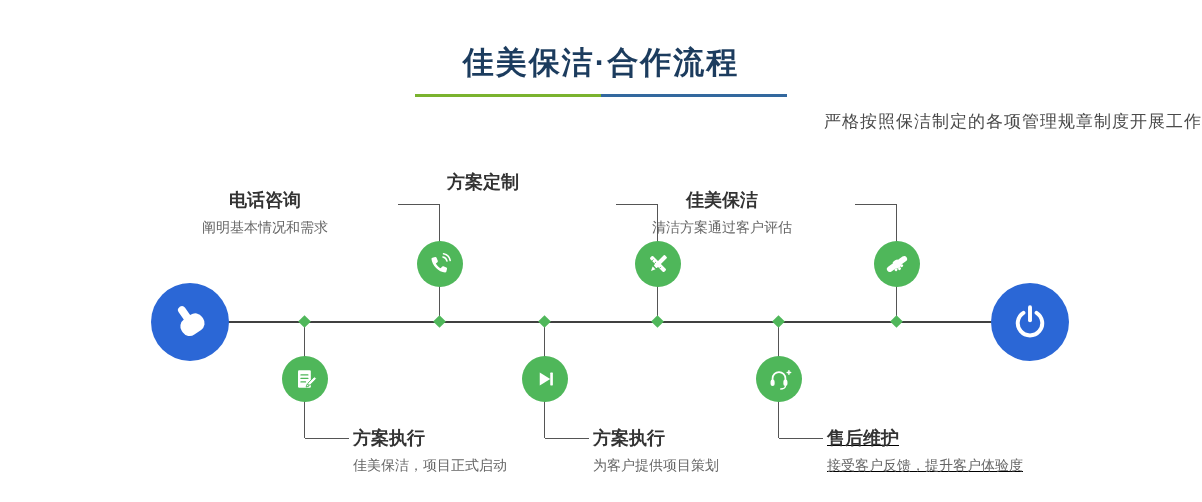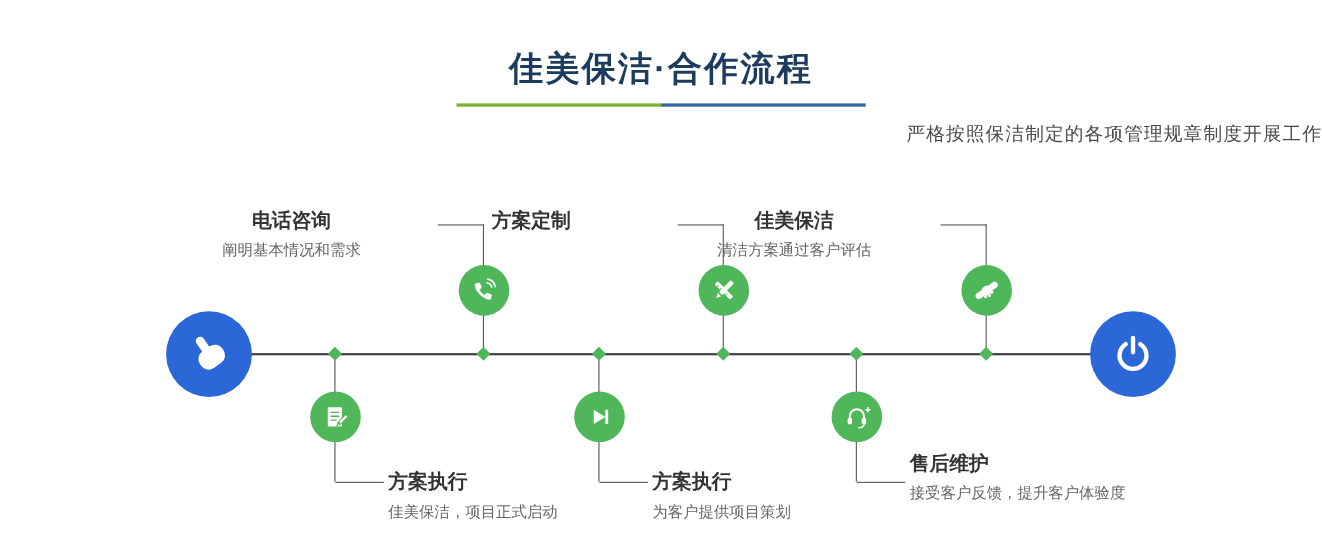--- a/index.html
+++ b/index.html
@@ -94,21 +94,21 @@
   .t1v { left: 439px; top: 204px; height: 118px; }
   .t1h { left: 398px; top: 204px; width: 42px; }
   .t1n { left: 417px; top: 241px; }
   .t1d { left: 435px; top: 317px; }
   .t1l { left: 135px; top: 190px; }
 
   .t2v { left: 657px; top: 204px; height: 118px; }
   .t2h { left: 616px; top: 204px; width: 42px; }
   .t2n { left: 635px; top: 241px; }
   .t2d { left: 653px; top: 317px; }
-  .t2l { left: 353px; top: 190px; font-family: Liberation Serif, serif; }
+  .t2l { left: 353px; top: 172px; font-family: Liberation Serif, serif; }
 
   .t3v { left: 896px; top: 204px; height: 118px; }
   .t3h { left: 855px; top: 204px; width: 42px; }
   .t3n { left: 874px; top: 241px; }
   .t3d { left: 892px; top: 317px; }
   .t3l { left: 592px; top: 190px; }
 
   
   .b1v { left: 304px; top: 322px; height: 116px; }
   .b1h { left: 305px; top: 438px; width: 44px; }
@@ -119,21 +119,21 @@
   .b2v { left: 544px; top: 322px; height: 116px; }
   .b2h { left: 545px; top: 438px; width: 44px; }
   .b2n { left: 522px; top: 356px; }
   .b2d { left: 540px; top: 317px; }
   .b2l { left: 593px; top: 428px; }
 
   .b3v { left: 778px; top: 322px; height: 116px; }
   .b3h { left: 779px; top: 438px; width: 44px; }
   .b3n { left: 756px; top: 356px; }
   .b3d { left: 774px; top: 317px; }
-  .b3l { left: 827px; top: 411px; }
+  .b3l { left: 827px; top: 428px; text-decoration: underline; }
 </style>
 </head>
 <body>
 
 <div class="page">
 
   <h1 class="title">佳美保洁·合作流程</h1>
   <div class="title-underline">
     <span class="seg green"></span>
     <span class="seg blue"></span>

